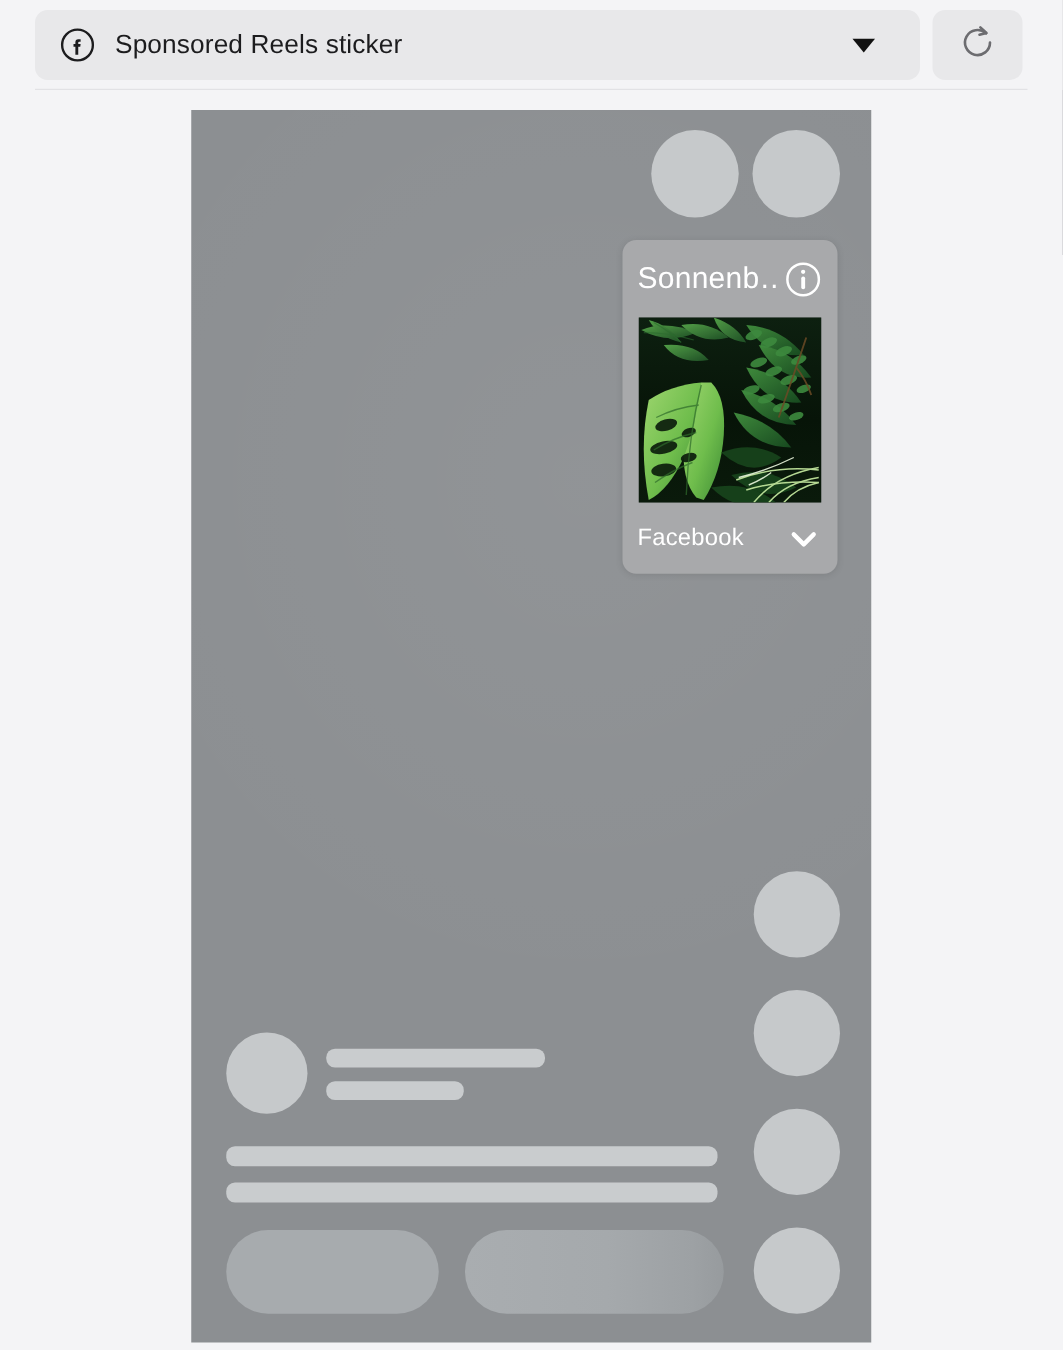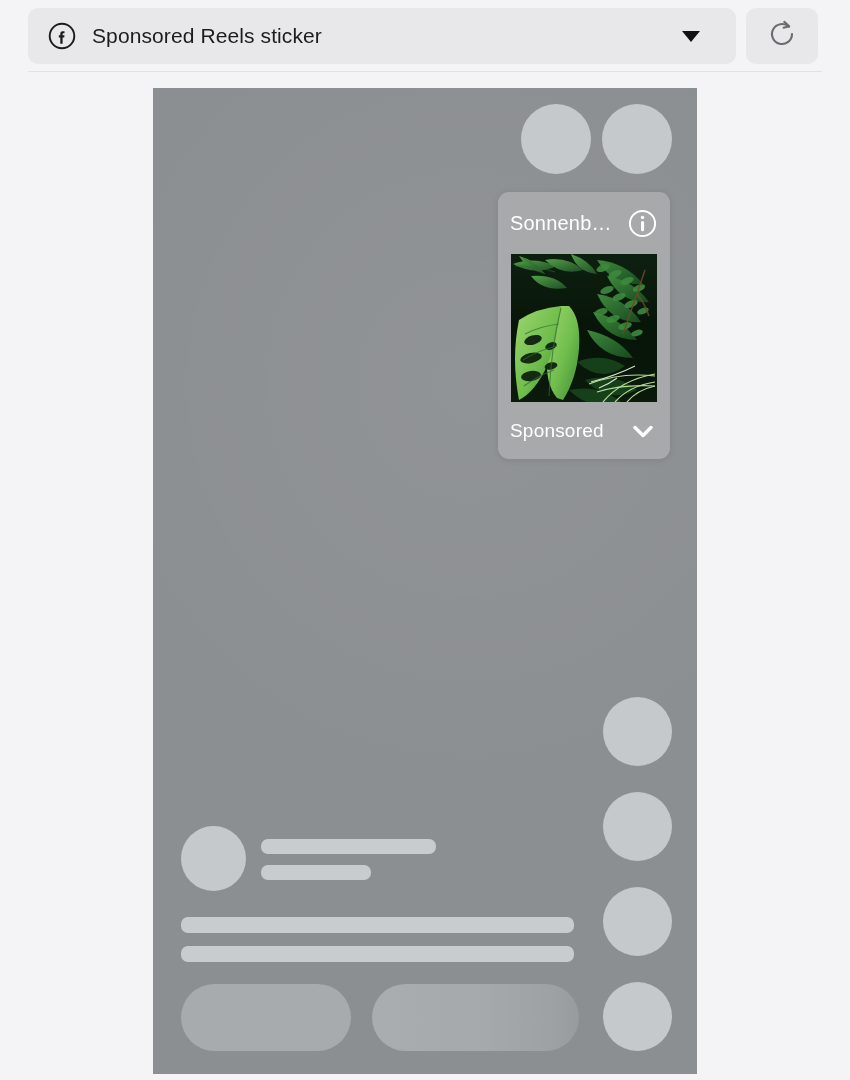--- a/index.html
+++ b/index.html
@@ -98,21 +98,21 @@
     overflow: hidden;
     cursor: pointer;
   }
   .sticker-head {
     height: 62px;
     display: flex; align-items: center;
     padding: 0 13px 0 12px;
   }
   .sticker-title {
     color: #fff;
-    font-size: 20px;
+    font-size: 24px;
     letter-spacing: .2px;
     white-space: nowrap;
     overflow: hidden;
     flex: 1 1 auto;
   }
   .info-icon { flex: 0 0 29px; width: 29px; height: 29px; margin-left: 4px; }
 
   .sticker-media {
     position: relative;
     margin: 0 13px;
@@ -297,21 +297,21 @@
           <path d="M116 148 q10-12 28-16"></path>
         </g>
         <g stroke="#eaf6de" stroke-width="1.1" fill="none" opacity=".9">
           <path d="M80 128 q24-6 44-16"></path>
           <path d="M88 134 q10-4 18-10"></path>
         </g>
       </svg>
     </div>
 
     <div class="sticker-foot">
-      <span class="sponsored-label">Sponsored</span>
+      <span class="sponsored-label">Facebook</span>
       <span class="chev">
         <svg width="26" height="26" viewBox="0 0 26 26">
           <path d="M5 9.5 L13 17.5 L21 9.5" fill="none" stroke="#ffffff" stroke-width="3.4" stroke-linecap="round" stroke-linejoin="round"></path>
         </svg>
       </span>
     </div>
 
   </div>
 </div>
 

